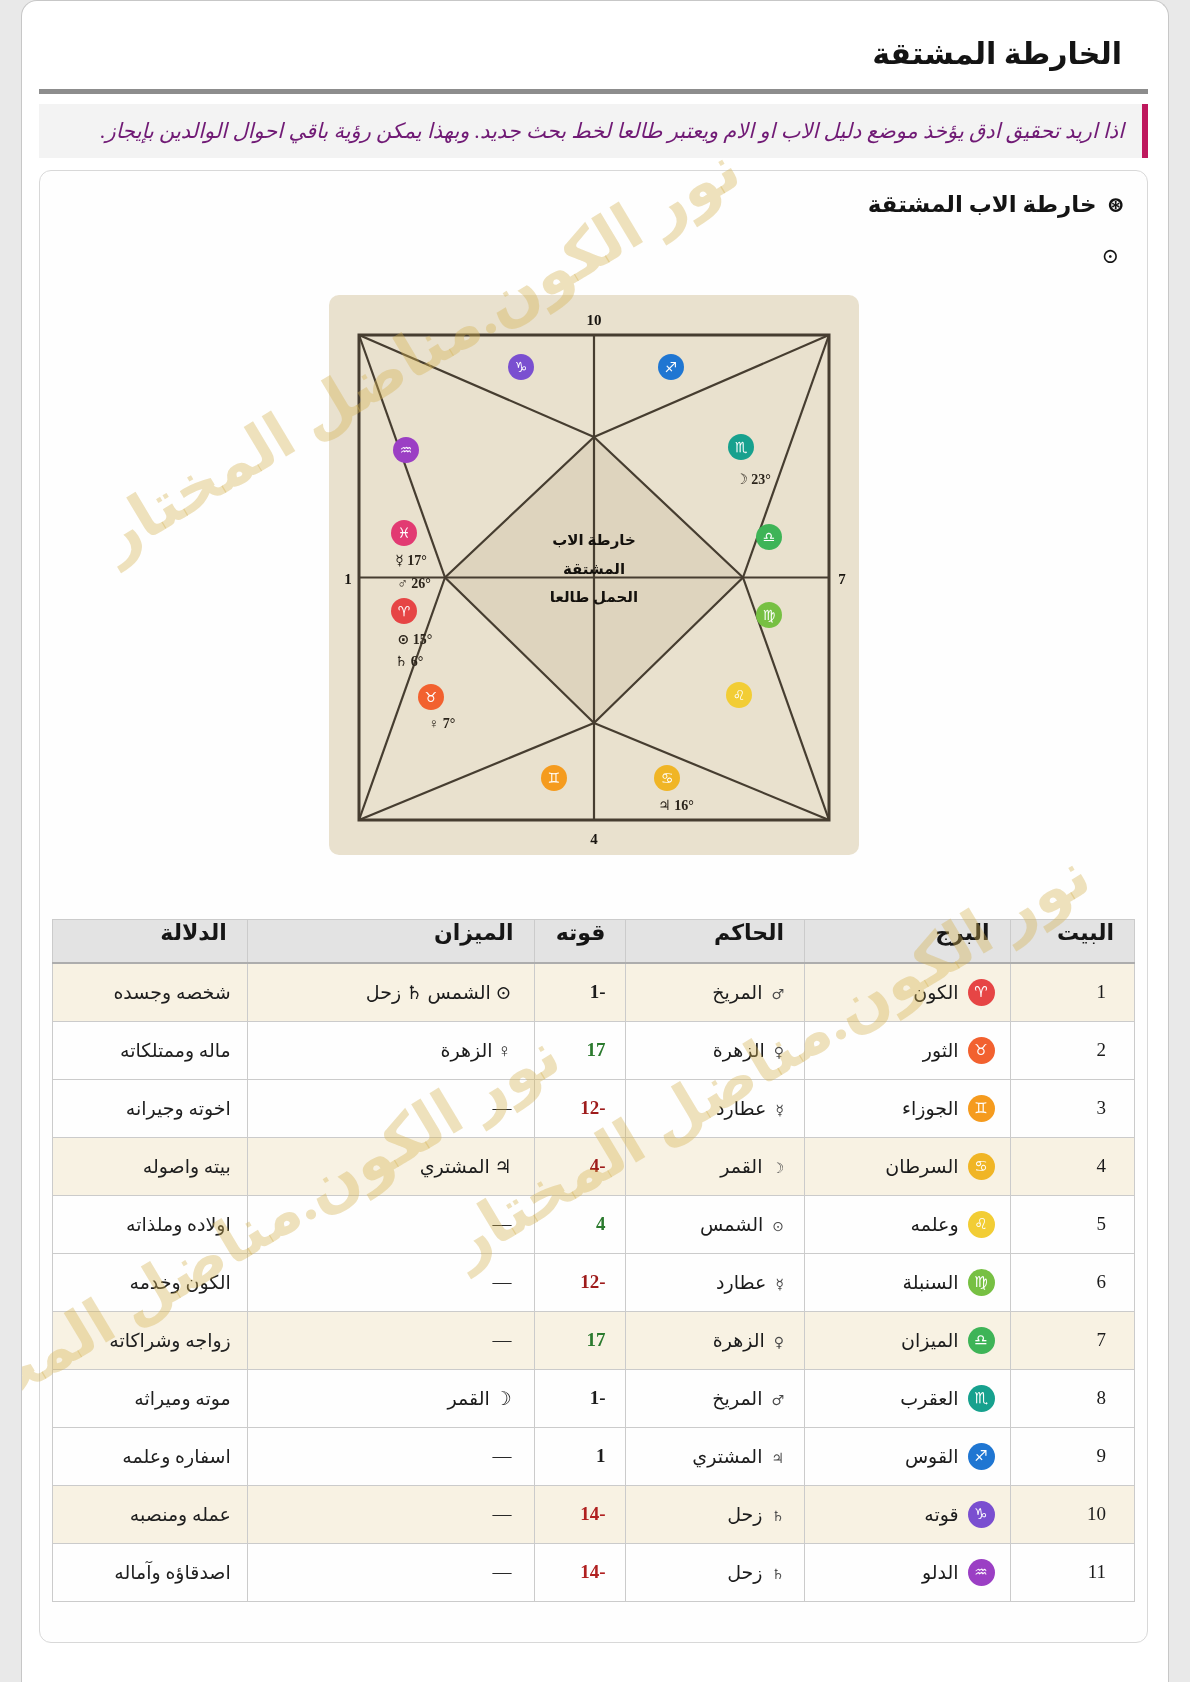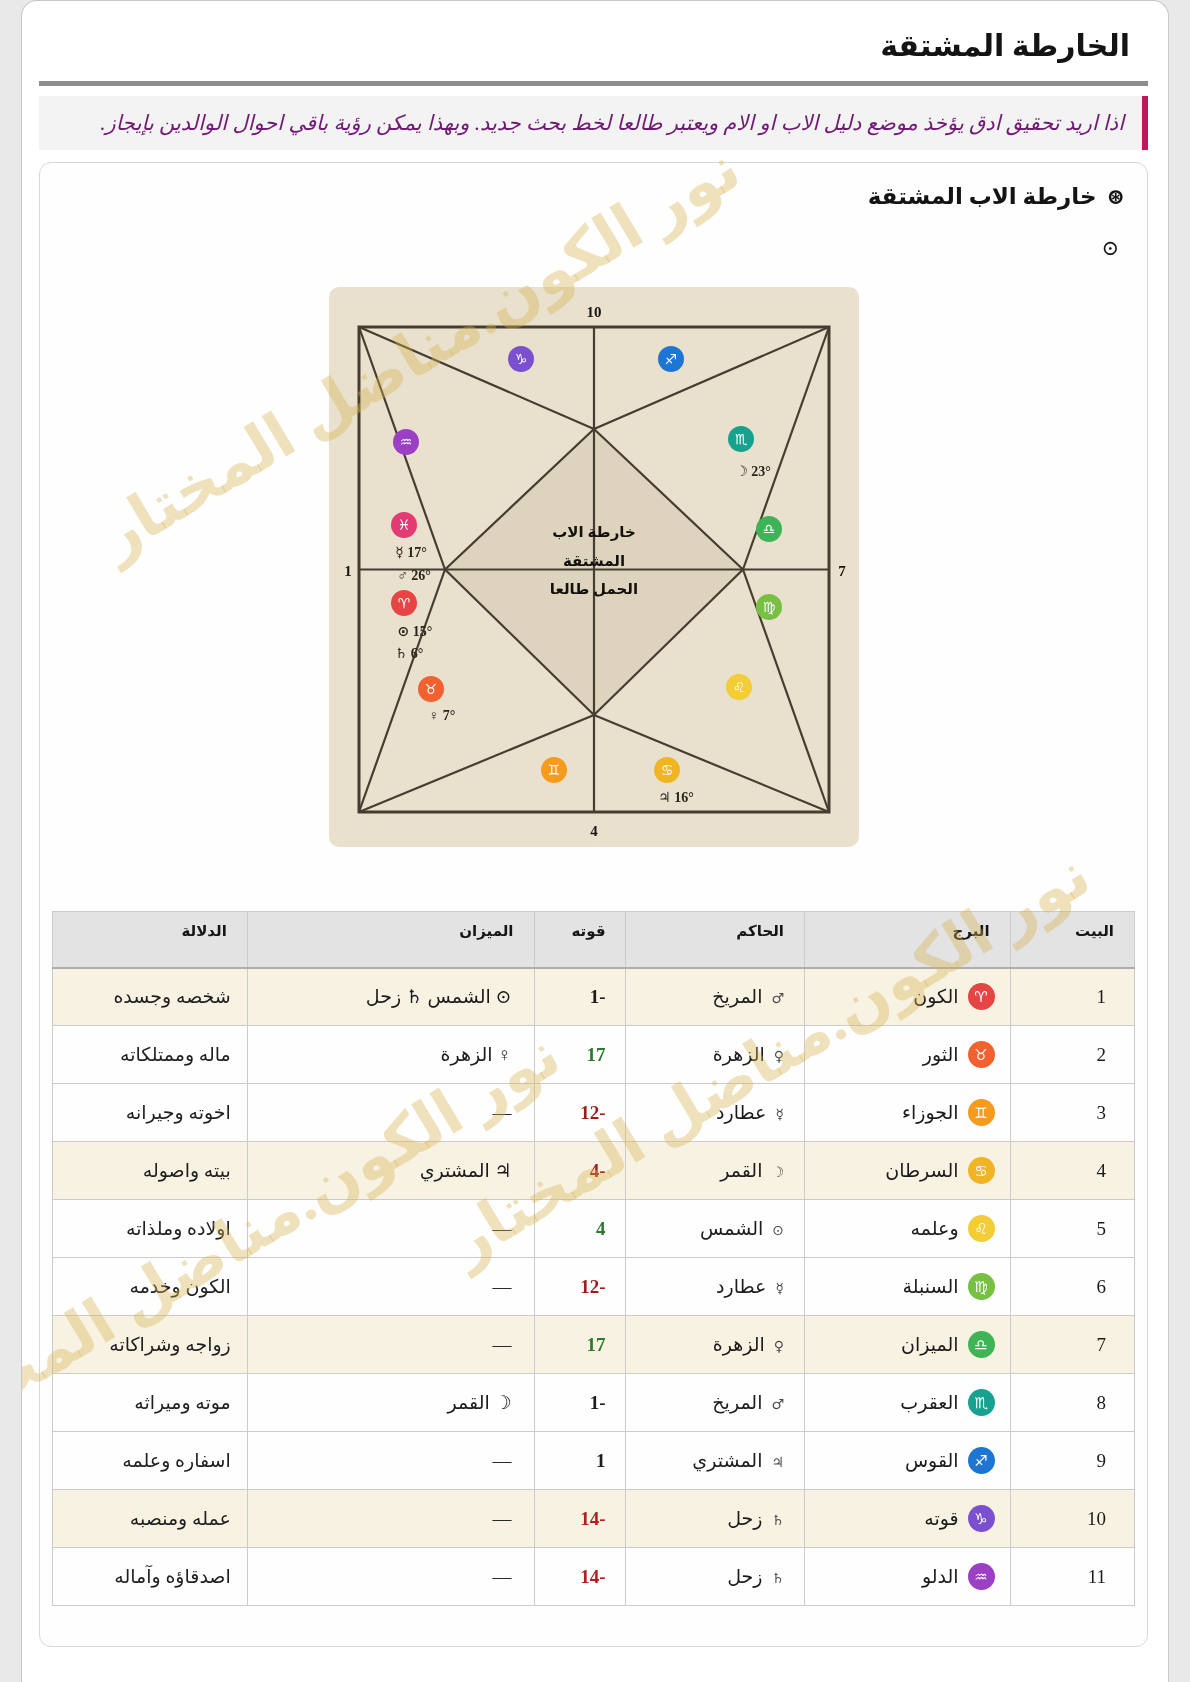--- a/index.html
+++ b/index.html
@@ -16,21 +16,21 @@
     background: #ffffff;
     border: 1px solid #c7c7c7;
     border-bottom: none;
     border-radius: 16px 16px 0 0;
     position: relative;
     overflow: hidden;
     padding: 0 20px 0 17px;
   }
   
   .page-title {
-    margin: 0;
+    margin: 8px;
     padding: 24px 18px 0 0;
     font-size: 30px;
     font-weight: bold;
     color: #141414;
     line-height: 1.4;
   }
   .rule {
     height: 5px;
     background: #8d8d8d;
     border: none;
@@ -101,22 +101,22 @@
     border-collapse: collapse;
     border: 1px solid #9f9f9f;
   }
   table.houses th, table.houses td {
     border: 1px solid #cbcbcb;
     text-align: right;
     vertical-align: middle;
   }
   table.houses th {
     background: #e3e3e3;
-    height: 56px;
-    font-size: 15px;
+    height: 40px;
+    font-size: 22px;
     font-weight: bold;
     padding: 0 20px 16px 6px;
     border-bottom: 2px solid #adadad;
     color: #161616;
   }
   table.houses td { height: 58px; font-size: 19px; }
   tr.hl td { background: #f8f2e3; }
   td.c-house { padding: 0 28px 0 6px; font-size: 20px; }
   td.c-sign .sign-wrap { display: flex; align-items: center; gap: 9px; padding-right: 14px; }
   td.c-sign { font-size: 20px; }

